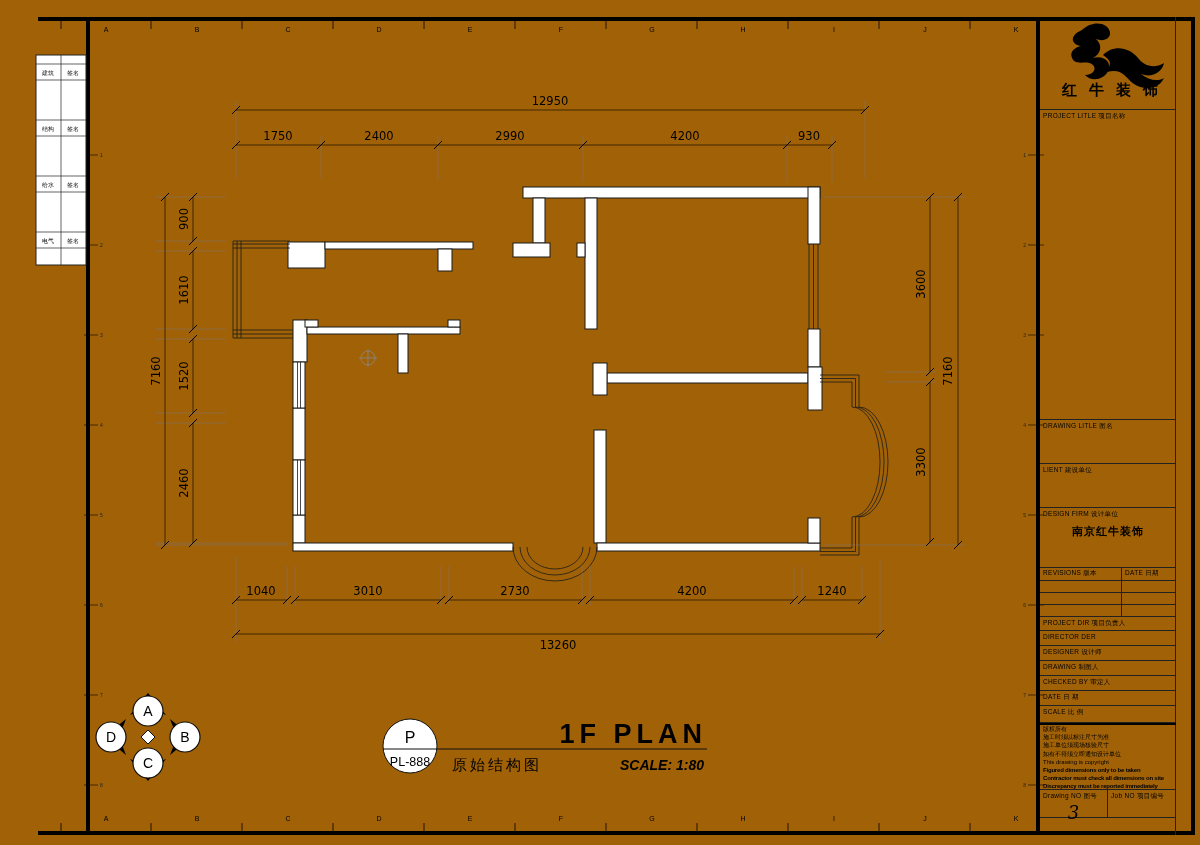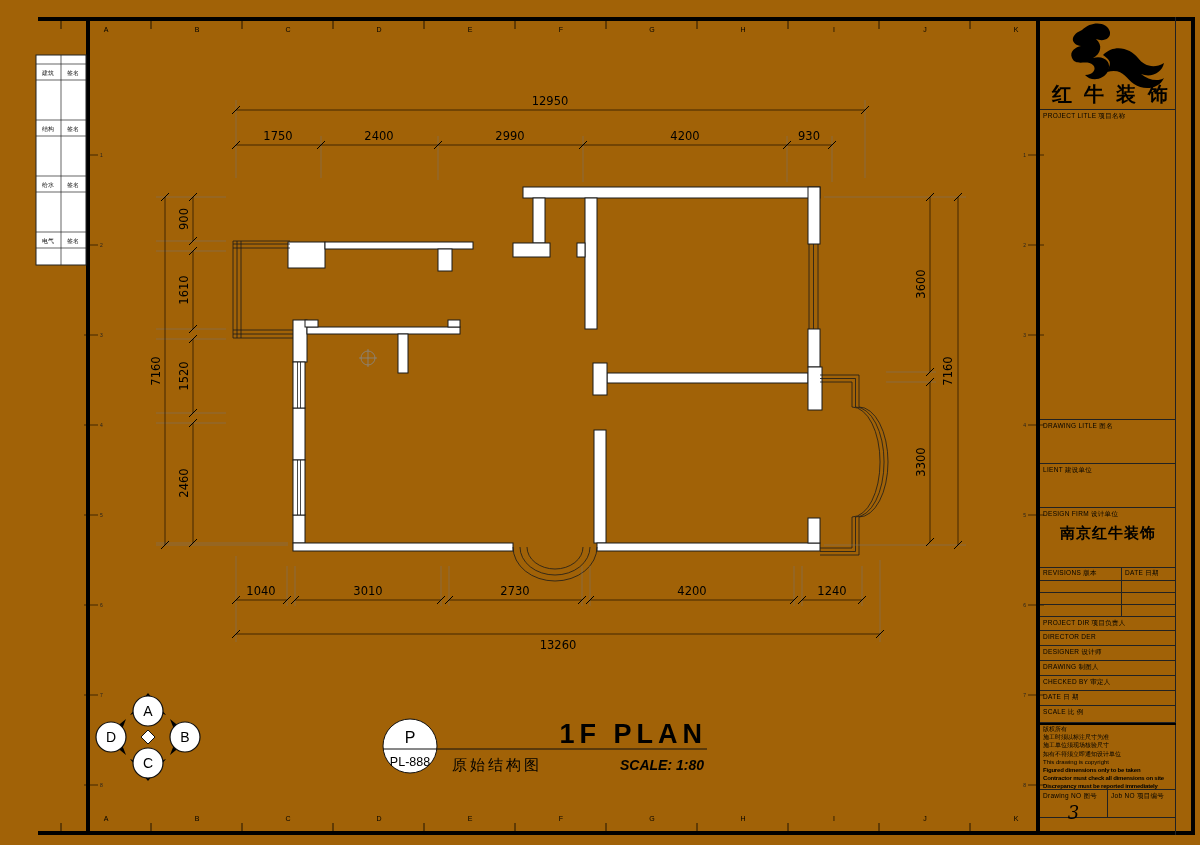--- a/index.html
+++ b/index.html
@@ -5,23 +5,23 @@
   html,body{margin:0;padding:0;background:#e8e8e8;}
   .sheet{position:relative;width:1200px;height:845px;background:#a16207;overflow:hidden;
          font-family:"Liberation Sans",sans-serif;}
   .plan-svg{position:absolute;left:0;top:0;}
   
   .tb{position:absolute;left:1040px;top:17px;width:136px;height:818px;
       border-right:1px solid #222;box-sizing:border-box;}
   .tb .row{position:absolute;left:0;width:136px;border-bottom:1px solid #222;box-sizing:border-box;}
   .tb .lbl{font-size:6.5px;color:#000;padding:2px 0 0 3px;white-space:nowrap;letter-spacing:.3px;}
   .brand{position:absolute;left:0;top:64px;width:132px;text-align:center;
-         font-size:20px;font-weight:bold;letter-spacing:12px;padding-left:10px;color:#000;}
+         font-size:15px;font-weight:bold;letter-spacing:12px;padding-left:10px;color:#000;}
   .firm-val{position:absolute;left:0;top:16px;width:136px;text-align:center;
-            font-size:15px;font-weight:bold;letter-spacing:1px;color:#000;}
+            font-size:11px;font-weight:bold;letter-spacing:1px;color:#000;}
   .split{display:flex;height:100%;}
   .split .c1{width:82px;border-right:1px solid #222;box-sizing:border-box;height:100%;}
   .split .c2{flex:1;height:100%;}
   .notes{border-top:2px solid #000;}
   .note{font-size:6px;line-height:8.2px;padding-left:3px;color:#000;white-space:nowrap;}
   .note.b{font-weight:bold;letter-spacing:-.2px;}
   .dno{font-family:"DejaVu Serif",serif;font-style:italic;font-size:18px;text-align:center;margin-top:1px;}
 </style>
 </head>
 <body>

